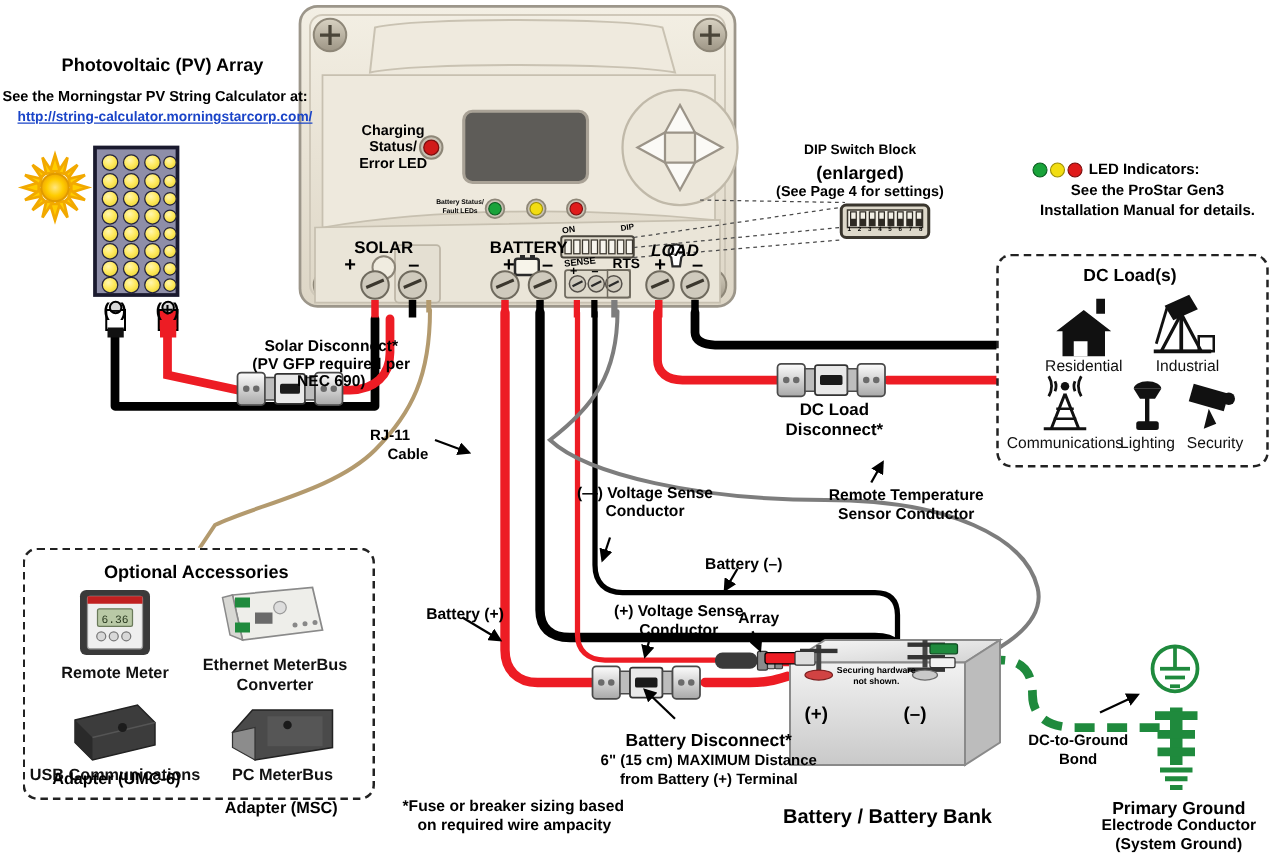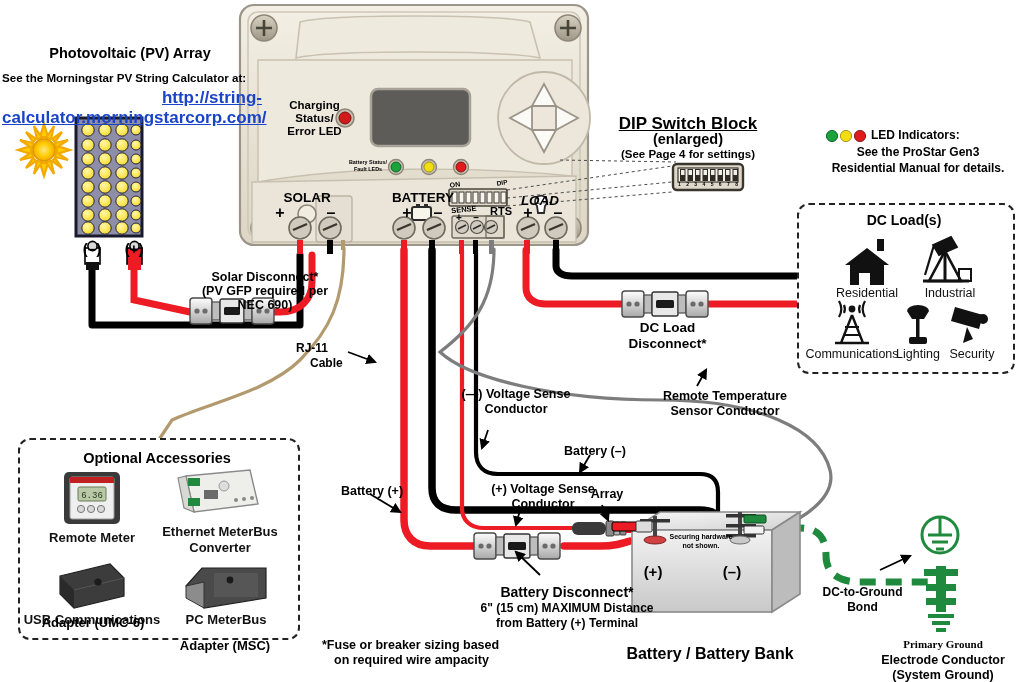--- a/index.html
+++ b/index.html
@@ -491,21 +491,21 @@
     <circle cx="212" cy="142" r="3.4" fill="#1a1a1a"></circle>
   </g>
   <text x="74" y="186" font-family="Liberation Sans, sans-serif" font-size="13" font-weight="bold" text-anchor="middle" fill="#111">USB Communications</text>
   <text x="208" y="186" font-family="Liberation Sans, sans-serif" font-size="13" font-weight="bold" text-anchor="middle" fill="#111">PC MeterBus</text>
 </svg>
 <div class="lbl" style="left:18px;top:616px;width:150px;font-size:13px;">Adapter (UMC-6)</div>
 <div class="lbl" style="left:155px;top:616px;width:140px;font-size:13px;margin-top:23px;">Adapter (MSC)</div>
 
 <div class="lbl" style="left:10px;top:45px;width:240px;font-size:14.5px;">Photovoltaic (PV) Array</div>
 <div class="lbl" style="left:2px;top:71px;width:250px;font-size:11.6px;text-align:left;">See the Morningstar PV String Calculator at:</div>
-<a class="lbl" href="#" style="left:2px;top:88px;width:260px;font-size:17px;text-align:right;text-decoration:underline;">http://string-calculator.morningstarcorp.com/</a>
+<a class="lbl" href="#" style="left:2px;top:88px;width:260px;font-size:11px;text-align:center;text-decoration:underline;">http://string-calculator.morningstarcorp.com/</a>
 <div class="lbl" style="left:72px;top:240px;width:40px;font-size:15px;">(–)</div>
 <div class="lbl" style="left:114px;top:240px;width:40px;font-size:15px;">(+)</div>
 
 <div class="lbl" style="left:277px;top:99px;width:75px;font-size:11.5px;">Charging</div>
 <div class="lbl" style="left:277px;top:112px;width:75px;font-size:11.5px;">Status/</div>
 <div class="lbl" style="left:277px;top:125px;width:75px;font-size:11.5px;">Error LED</div>
 <div class="lbl" style="left:340px;top:159px;width:56px;font-size:5.4px;">Battery Status/</div>
 <div class="lbl" style="left:340px;top:166px;width:56px;font-size:5.4px;">Fault LEDs</div>
 
 <div class="lbl" style="left:272px;top:190px;width:70px;font-size:13.5px;">SOLAR</div>
@@ -520,42 +520,42 @@
 <div class="lbl" style="left:453px;top:212px;width:12px;font-size:10px;">+</div>
 <div class="lbl" style="left:470px;top:212px;width:12px;font-size:10px;">–</div>
 <div class="lbl" style="left:480px;top:205px;width:42px;font-size:11px;">RTS</div>
 <div class="lbl" style="left:444px;top:181px;width:22px;font-size:7px;transform:rotate(-8deg);">ON</div>
 <div class="lbl" style="left:491px;top:179px;width:22px;font-size:6.5px;transform:rotate(-8deg);">DIP</div>
 
 <div class="lbl" style="left:510px;top:193px;width:60px;font-size:13.5px;font-style:italic;">LOAD</div>
 <div class="lbl" style="left:519px;top:204px;width:18px;font-size:16px;">+</div>
 <div class="lbl" style="left:549px;top:204px;width:18px;font-size:16px;">–</div>
 
-<div class="lbl" style="left:608px;top:114px;width:160px;font-size:17px;text-decoration:underline;">DIP Switch Block</div>
+<div class="lbl" style="left:608px;top:114px;width:160px;font-size:11px;">DIP Switch Block</div>
 <div class="lbl" style="left:608px;top:131px;width:160px;font-size:14.5px;">(enlarged)</div>
 <div class="lbl reg" style="left:608px;top:148px;width:160px;font-size:11.5px;">(See Page 4 for settings)</div>
 <div style="position:absolute;left:678px;top:181px;width:60px;display:flex;justify-content:space-between;font-size:5px;font-weight:bold;">
   <span>1</span>
   <span>2</span>
   <span>3</span>
   <span>4</span>
   <span>5</span>
   <span>6</span>
   <span>7</span>
   <span>8</span>
 </div>
 
 <svg style="left:825px;top:128px;" width="46" height="16">
   <circle cx="7" cy="8" r="5.6" fill="#19a33a" stroke="#0d5e22" stroke-width="0.9"></circle>
   <circle cx="21" cy="8" r="5.6" fill="#f2dd12" stroke="#9d8f07" stroke-width="0.9"></circle>
   <circle cx="35" cy="8" r="5.6" fill="#e01b1b" stroke="#7a0f0f" stroke-width="0.9"></circle>
 </svg>
 <div class="lbl" style="left:871px;top:129px;width:120px;font-size:12px;text-align:left;">LED Indicators:</div>
 <div class="lbl reg" style="left:818px;top:146px;width:200px;font-size:12px;">See the ProStar Gen3</div>
-<div class="lbl reg" style="left:818px;top:162px;width:200px;font-size:12px;">Residential Manual for details.</div>
+<div class="lbl reg" style="left:818px;top:162px;width:200px;font-size:12px;">Installation Manual for details.</div>
 
 <div class="lbl" style="left:170px;top:270px;width:190px;font-size:12.5px;">Solar Disconnect*</div>
 <div class="lbl" style="left:170px;top:284px;width:190px;font-size:12.5px;">(PV GFP required per</div>
 <div class="lbl" style="left:170px;top:298px;width:190px;font-size:12.5px;">NEC 690)</div>
 
 <div class="lbl" style="left:296px;top:342px;width:62px;font-size:12px;text-align:left;">RJ-11</div>
 <div class="lbl" style="left:296px;top:357px;width:62px;font-size:12px;text-align:left;padding-left:14px;">Cable</div>
 
 <div class="lbl" style="left:590px;top:320px;width:155px;font-size:13.5px;">DC Load</div>
 <div class="lbl" style="left:590px;top:336px;width:155px;font-size:13.5px;">Disconnect*</div>
@@ -584,17 +584,17 @@
 
 <div class="lbl" style="left:651px;top:533px;width:100px;font-size:7px;">Securing hardware</div>
 <div class="lbl" style="left:651px;top:542px;width:100px;font-size:7px;">not shown.</div>
 <div class="lbl" style="left:633px;top:563px;width:40px;font-size:15px;">(+)</div>
 <div class="lbl" style="left:712px;top:563px;width:40px;font-size:15px;">(–)</div>
 <div class="lbl" style="left:600px;top:645px;width:220px;font-size:16px;">Battery / Battery Bank</div>
 
 <div class="lbl reg" style="left:805px;top:586px;width:115px;font-size:12px;">DC-to-Ground</div>
 <div class="lbl reg" style="left:805px;top:601px;width:115px;font-size:12px;">Bond</div>
 
-<div class="lbl" style="left:868px;top:638px;width:150px;font-size:11px;font-family:Liberation Serif, serif;">Primary Ground</div>
+<div class="lbl" style="left:868px;top:638px;width:150px;font-size:14px;">Primary Ground</div>
 <div class="lbl" style="left:868px;top:653px;width:150px;font-size:12.5px;">Electrode Conductor</div>
 <div class="lbl" style="left:868px;top:668px;width:150px;font-size:12.5px;">(System Ground)</div>
 
 </div>
 
 </body></html>

